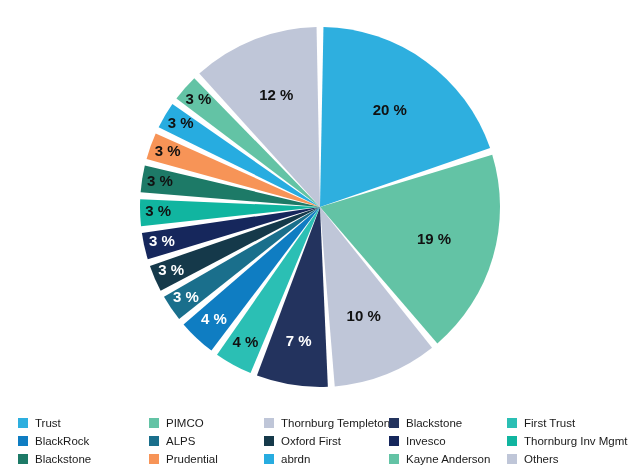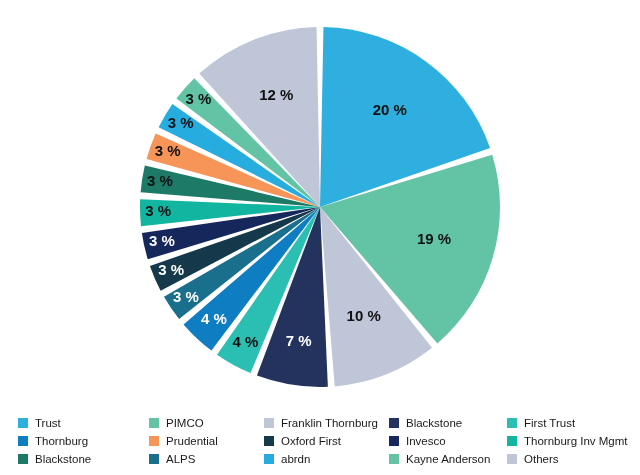--- a/index.html
+++ b/index.html
@@ -114,41 +114,41 @@
     </svg>
   </div>
 
   <div class="legend" id="legend">
       <div class="legend-item">
         <span class="legend-swatch" style="background: rgb(46, 175, 223);"></span>
         <span class="legend-label">Trust</span>
       </div>
       <div class="legend-item">
         <span class="legend-swatch" style="background: rgb(15, 125, 194);"></span>
-        <span class="legend-label">Thornburg</span>
+        <span class="legend-label">BlackRock</span>
       </div>
       <div class="legend-item">
         <span class="legend-swatch" style="background: rgb(29, 122, 103);"></span>
         <span class="legend-label">Blackstone</span>
       </div>
       <div class="legend-item">
         <span class="legend-swatch" style="background: rgb(99, 195, 165);"></span>
         <span class="legend-label">PIMCO</span>
       </div>
       <div class="legend-item">
+        <span class="legend-swatch" style="background: rgb(26, 111, 140);"></span>
+        <span class="legend-label">ALPS</span>
+      </div>
+      <div class="legend-item">
         <span class="legend-swatch" style="background: rgb(247, 148, 87);"></span>
         <span class="legend-label">Prudential</span>
       </div>
       <div class="legend-item">
-        <span class="legend-swatch" style="background: rgb(26, 111, 140);"></span>
-        <span class="legend-label">ALPS</span>
-      </div>
-      <div class="legend-item">
         <span class="legend-swatch" style="background: rgb(191, 198, 216);"></span>
-        <span class="legend-label">Franklin Thornburg</span>
+        <span class="legend-label">Thornburg Templeton</span>
       </div>
       <div class="legend-item">
         <span class="legend-swatch" style="background: rgb(21, 57, 74);"></span>
         <span class="legend-label">Oxford First</span>
       </div>
       <div class="legend-item">
         <span class="legend-swatch" style="background: rgb(39, 172, 224);"></span>
         <span class="legend-label">abrdn</span>
       </div>
       <div class="legend-item">

